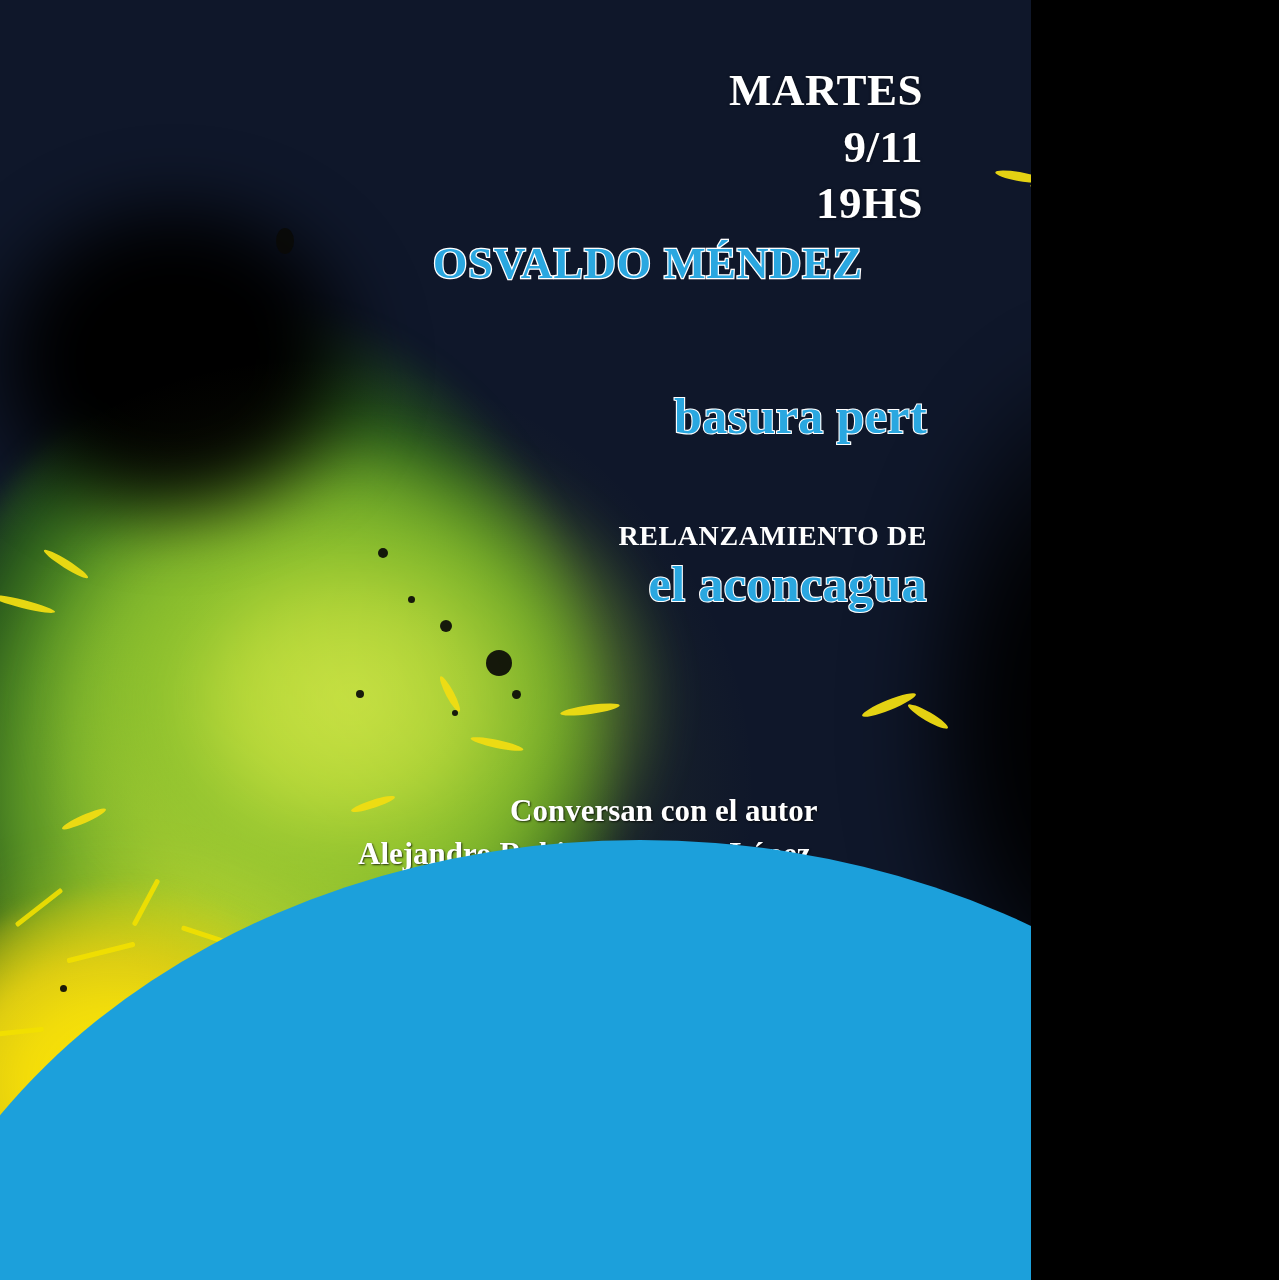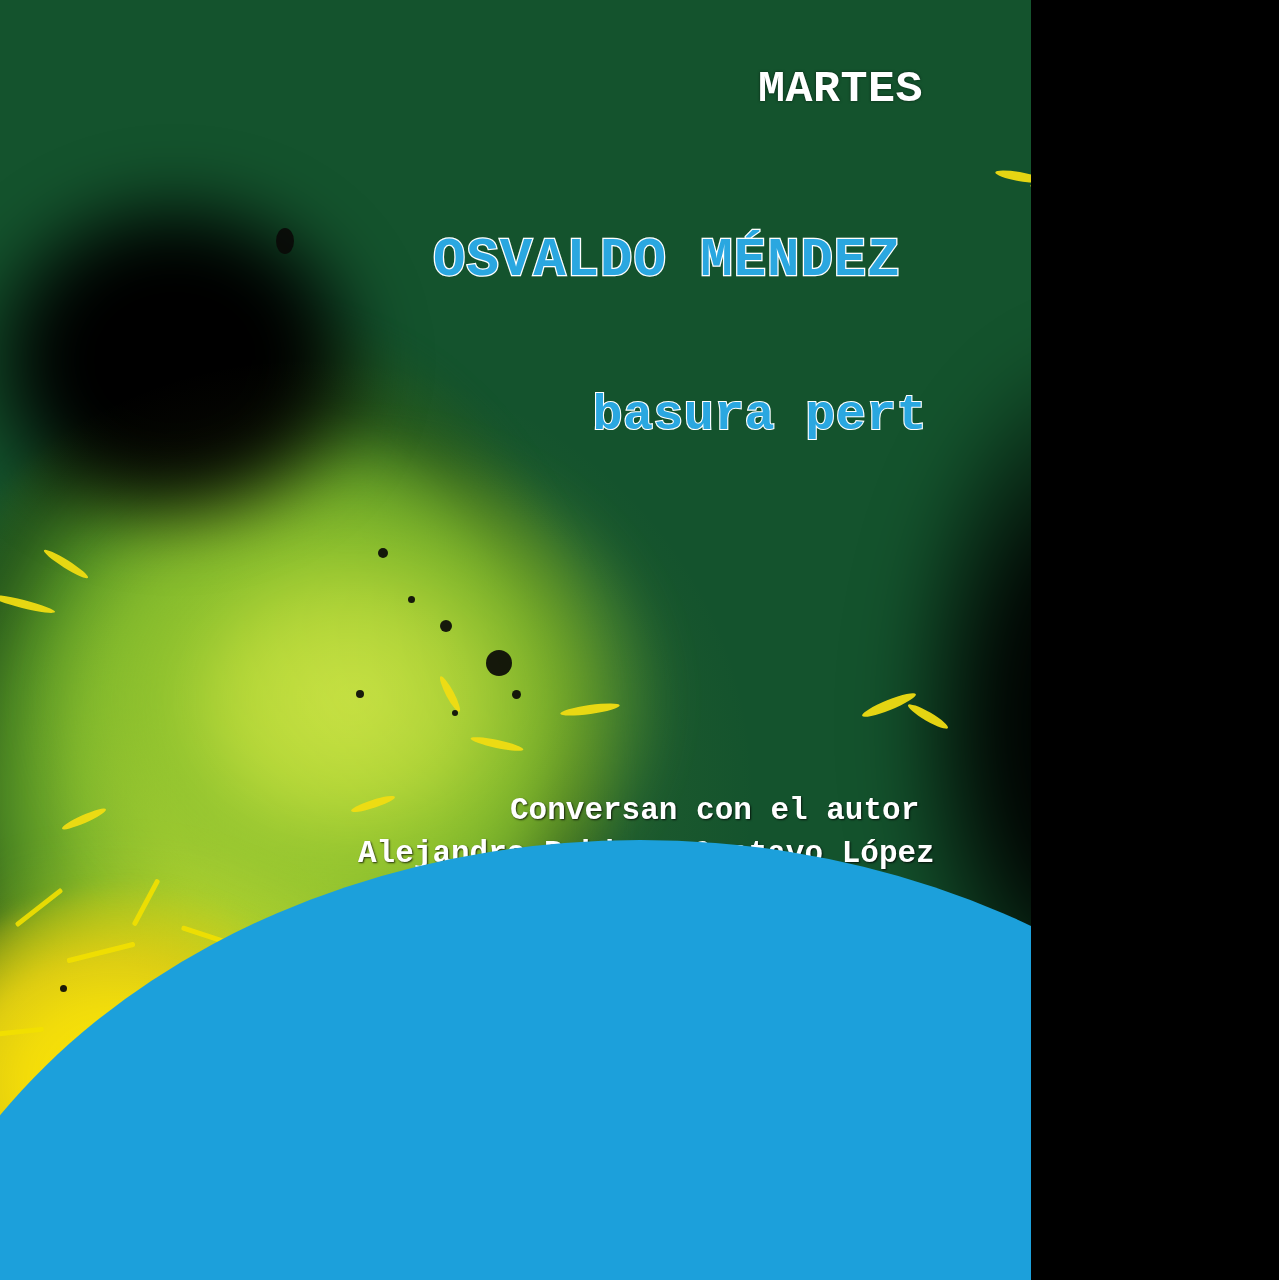--- a/index.html
+++ b/index.html
@@ -5,22 +5,22 @@
   html, body {
     margin: 0;
     padding: 0;
     background: #000;
   }
   #poster {
     position: relative;
     width: 1031px;
     height: 1280px;
     overflow: hidden;
-    background: #14532d;
-    font-family: Liberation Mono, monospace;
+    background: #0f172a;
+    font-family: Liberation Serif, serif;
   }
 
   
   .art-layer {
     position: absolute;
     inset: 0;
     pointer-events: none;
   }
   .blob-green {
     position: absolute;
@@ -141,25 +141,25 @@
   .headline {
     top: 176px;
     left: 108px;
     color: #2aa7e0;
     font-weight: bold;
     font-size: 44px;
     letter-spacing: 1.2px;
     text-shadow: 1px 1px 0 rgba(0,0,0,.55);
   }
   .author {
-    top: 230px;
+    top: 238px;
     left: 433px;
     color: #2aa7e0;
     font-weight: bold;
-    font-size: 54px;
+    font-size: 44px;
     letter-spacing: 1px;
     -webkit-text-stroke: 2.5px #ffffff;
     paint-order: stroke fill;
   }
 
   .books {
     top: 388px;
     right: 104px;
     text-align: right;
   }
@@ -266,29 +266,35 @@
     <div class="speck" style="left:600px; top:880px; width:10px; height:10px;"></div>
     <div class="speck" style="left:660px; top:1000px;width:12px; height:12px;"></div>
     <div class="speck" style="left:700px; top:1080px;width:9px;  height:9px;"></div>
     <div class="speck" style="left:60px;  top:985px; width:7px;  height:7px;"></div>
     <div class="speck" style="left:120px; top:1040px;width:8px;  height:8px;"></div>
     <div class="speck" style="left:200px; top:1100px;width:7px;  height:7px;"></div>
   </div>
 
   <div class="txt date-block">
     <div>MARTES</div>
+    <div>9/11</div>
+    <div>19HS</div>
   </div>
 
   <div class="txt author">OSVALDO MÉNDEZ</div>
 
   <div class="txt books">
     <div>
       <div class="book-title">basura pert</div>
     </div>
     <div class="book-gap"></div>
+    <div>
+      <div class="book-kicker">RELANZAMIENTO DE</div>
+      <div class="book-title">el aconcagua</div>
+    </div>
   </div>
 
   <div class="txt talk">
     <div class="line1">Conversan con el autor</div>
     <div>Alejandro Rubio y Gustavo López</div>
   </div>
 
   <div class="txt venue">
     <div>LA LIBRE</div>
     <div>Chacabuco 917</div>

